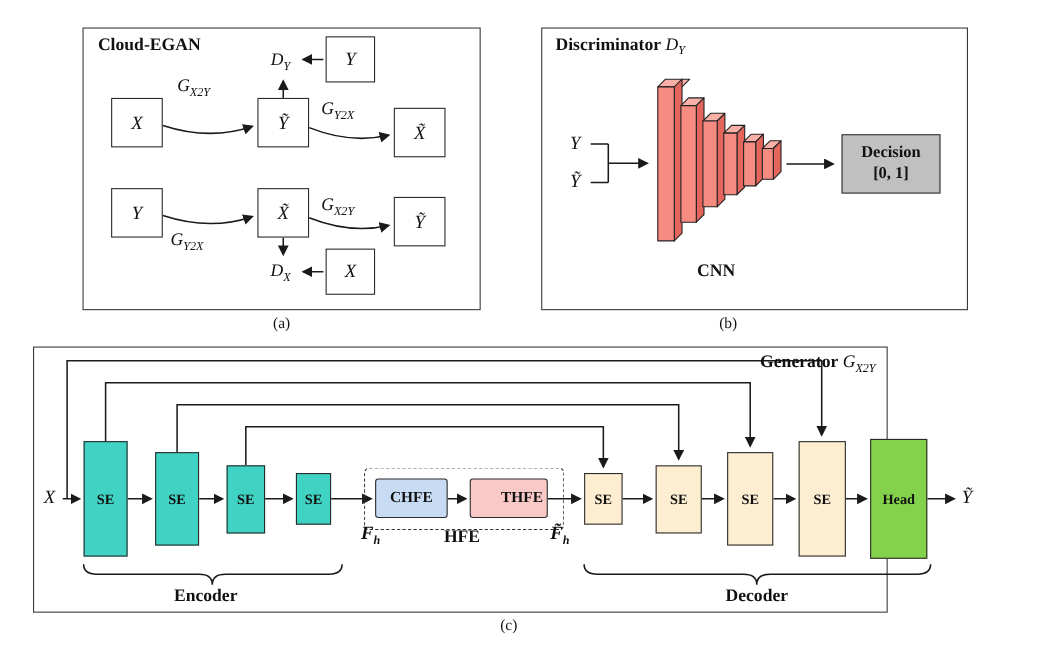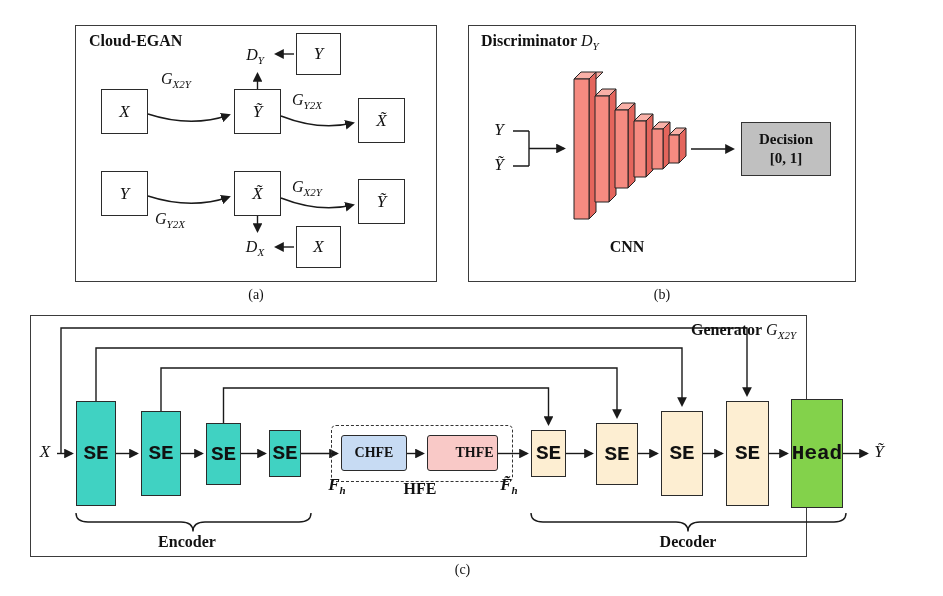--- a/index.html
+++ b/index.html
@@ -12,21 +12,21 @@
   .ptitle sub{font-weight:normal;font-style:italic;font-size:11px;}
   .abox{position:absolute;width:47px;height:45px;border:1.5px solid #2b2b2b;background:#fff;
         display:flex;align-items:center;justify-content:center;font-style:italic;font-size:17px;box-sizing:border-box;}
   .abox.sm{width:45px;height:42px;}
   .mlabel{position:absolute;transform:translateX(-50%);font-size:16px;white-space:nowrap;line-height:1.1;}
   .mlabel i{font-style:italic;}
   .mlabel sub{font-size:11px;font-style:italic;}
   .mlabel.bold i, .mlabel.bold sub{font-weight:bold;}
   .mlabel .up{font-style:normal;font-weight:bold;}
   .se{position:absolute;border:1.5px solid #2b2b2b;display:flex;align-items:center;justify-content:center;
-      font-weight:bold;font-size:21px;box-sizing:border-box;font-family:Liberation Mono, monospace;}
+      font-weight:bold;font-size:13px;box-sizing:border-box;}
   .enc{background:#40d2c2;}
   .dec{background:#fdeed2;}
   .head{background:#83d24b;}
   .fbox{position:absolute;border:1.5px solid #2b2b2b;display:flex;align-items:center;justify-content:center;
         font-weight:bold;font-size:14px;box-sizing:border-box;border-radius:3px;}
   .chfe{background:#c7dbf3;}
   .thfe{background:#f9c9c7;padding-left:24px;}
   .dashed{position:absolute;border:1.6px dashed #333;border-radius:5px;box-sizing:border-box;}
   .decision{position:absolute;background:#c0c0c0;border:1.5px solid #333;display:flex;flex-direction:column;
             align-items:center;justify-content:center;font-weight:bold;font-size:15px;line-height:1.25;box-sizing:border-box;}
@@ -82,21 +82,21 @@
     </div>
     <div class="mlabel" style="left:179px;top:20px;">
       <i>D</i><sub>Y</sub>
     </div>
     <div class="mlabel" style="left:179px;top:212px;">
       <i>D</i><sub>X</sub>
     </div>
   </div>
   <div class="caption" style="left:75px;top:287px;width:362px;">(a)</div>
 
-  <div class="panel" style="left:468px;top:25px;width:388px;height:257px;">
+  <div class="panel" style="left:492px;top:25px;width:388px;height:257px;">
     <svg width="385" height="254" viewBox="0 0 385 254">
       <defs>
         <marker id="arrB" viewBox="0 0 10 10" refX="8" refY="5" markerWidth="7" markerHeight="7" orient="auto">
           <path d="M0,0 L10,5 L0,10 z" fill="#1a1a1a"></path>
         </marker>
       </defs>
       <g stroke="#1a1a1a" stroke-width="1.4" fill="none">
         <path d="M44,105 L60,105 M44,140 L60,140 M60,105 L60,140"></path>
         <path d="M60,122.5 L95,122.5" marker-end="url(#arrB)"></path>
         <path d="M222,123 L264,123" marker-end="url(#arrB)"></path>

